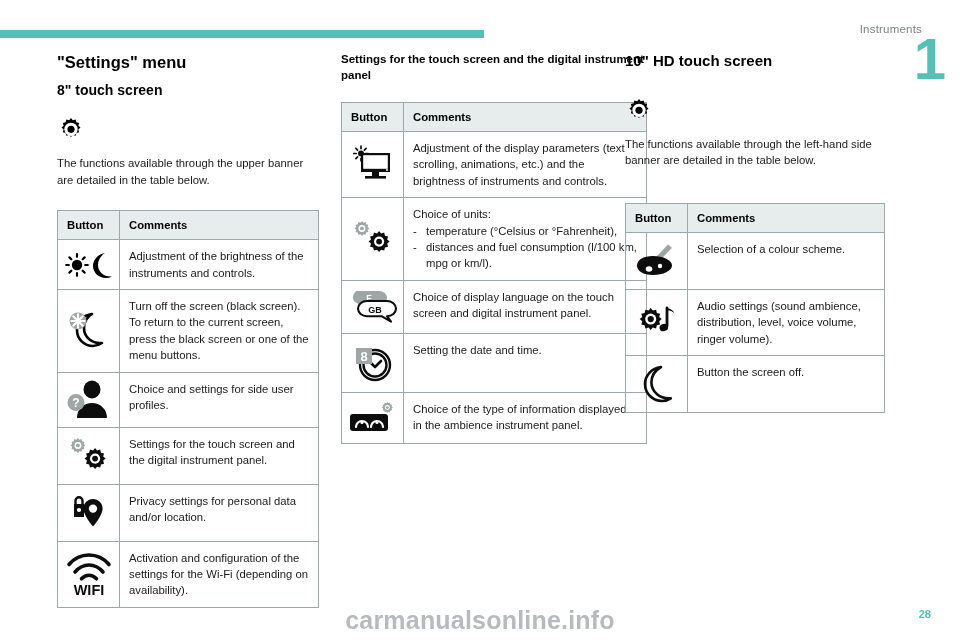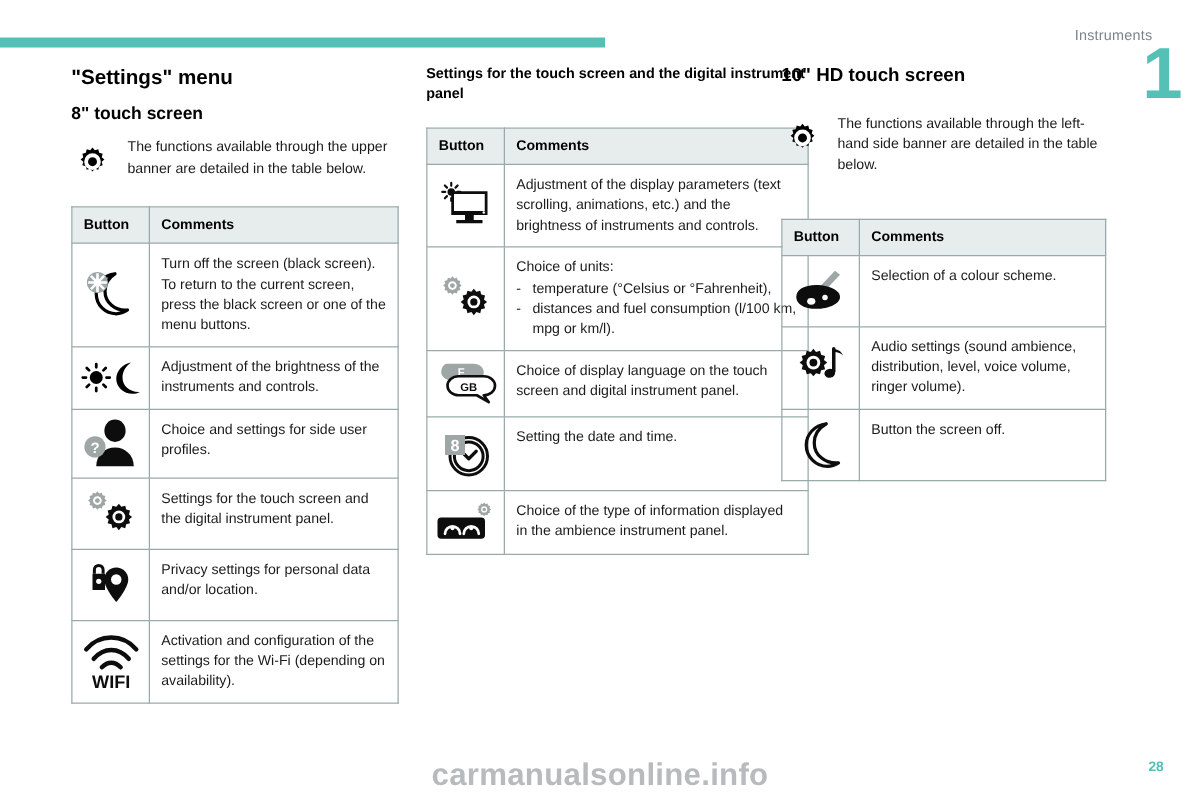--- a/index.html
+++ b/index.html
@@ -43,21 +43,21 @@
   h2.subtitle {
     font-size: 14px; font-weight: bold; color: #000;
     margin-bottom: 11px; line-height: 1.25;
   }
   h3.coltitle {
     font-size: 11.5px; font-weight: bold; color: #000;
     line-height: 1.35; margin-bottom: 19px;
   }
 
   
-  .intro { display: flex; gap: 11px; align-items: flex-start; margin-bottom: 22px; }
+  .intro { display: flex; gap: 11px; align-items: flex-start; margin-bottom: 22px; flex-direction: column; }
   .intro .gear-wrap { flex: 0 0 34px; padding-top: 4px; display:flex; justify-content:center; }
   .intro p { font-size: 11.3px; line-height: 1.47; color: #1a1a1a; }
 
   
   table.spec {
     width: 100%; border-collapse: collapse;
     border: 1px solid #737373;
     table-layout: fixed;
   }
   table.spec th {
@@ -129,41 +129,41 @@
       <thead>
         <tr>
           <th class="c-btn">Button</th>
           <th class="c-cmt">Comments</th>
         </tr>
       </thead>
       <tbody>
 
         <tr>
           <td class="icon-cell">
+            <svg width="56" height="34" viewBox="0 0 56 34" style="margin:0 auto">
+              <circle cx="16" cy="17" r="5.2" fill="#000"></circle>
+              <g stroke="#000" stroke-width="2.2" stroke-linecap="round">
+                <path d="M16 6.2v2.6M16 25.2v2.6M5.2 17h2.6M24.2 17h2.6M8.4 9.4l1.9 1.9M21.7 22.7l1.9 1.9M23.6 9.4l-1.9 1.9M10.3 22.7l-1.9 1.9"></path>
+              </g>
+              <path d="M44 5c-7 1-12 7-12 13 0 7 6 12 13 12 2 0 4-.5 6-1.5-8 .5-14-4.5-14-11.5 0-5 3-9.5 7-12z" fill="#000"></path>
+            </svg>
+          </td>
+          <td>Adjustment of the brightness of the instruments and controls.</td>
+        </tr>
+
+        <tr>
+          <td class="icon-cell">
             <svg width="54" height="44" viewBox="0 0 54 44" style="margin:0 auto">
               <path d="M30 5c-9 1-15 8-15 16 0 9 7 16 16 16 3 0 6-1 9-3-10 1-18-6-18-15 0-6 3-11 8-14z" fill="none" stroke="#000" stroke-width="2.6" stroke-linejoin="round"></path>
               <circle cx="16" cy="12" r="8.5" fill="#9ea6a6"></circle>
               <path d="M16 4.5v15M8.5 12h15M10.7 6.7l10.6 10.6M21.3 6.7L10.7 17.3" stroke="#fff" stroke-width="2.1"></path>
             </svg>
           </td>
           <td style="white-space:pre-line">Turn off the screen (black screen).
 To return to the current screen, press the black screen or one of the menu buttons.</td>
-        </tr>
-
-        <tr>
-          <td class="icon-cell">
-            <svg width="56" height="34" viewBox="0 0 56 34" style="margin:0 auto">
-              <circle cx="16" cy="17" r="5.2" fill="#000"></circle>
-              <g stroke="#000" stroke-width="2.2" stroke-linecap="round">
-                <path d="M16 6.2v2.6M16 25.2v2.6M5.2 17h2.6M24.2 17h2.6M8.4 9.4l1.9 1.9M21.7 22.7l1.9 1.9M23.6 9.4l-1.9 1.9M10.3 22.7l-1.9 1.9"></path>
-              </g>
-              <path d="M44 5c-7 1-12 7-12 13 0 7 6 12 13 12 2 0 4-.5 6-1.5-8 .5-14-4.5-14-11.5 0-5 3-9.5 7-12z" fill="#000"></path>
-            </svg>
-          </td>
-          <td>Adjustment of the brightness of the instruments and controls.</td>
         </tr>
 
         <tr>
           <td class="icon-cell">
             <svg width="52" height="42" viewBox="0 0 52 42" style="margin:0 auto">
               <ellipse cx="29" cy="10.5" rx="8.5" ry="9" fill="#0d0d0d"></ellipse>
               <path d="M14 39c0-9 7-15 15-15s15 6 15 15z" fill="#0d0d0d"></path>
               <circle cx="13" cy="23.5" r="8.5" fill="#9ea6a6"></circle>
               <text x="13" y="28" text-anchor="middle" font-family="Liberation Sans, sans-serif" font-size="12" font-weight="bold" fill="#fff">?</text>
             </svg>

